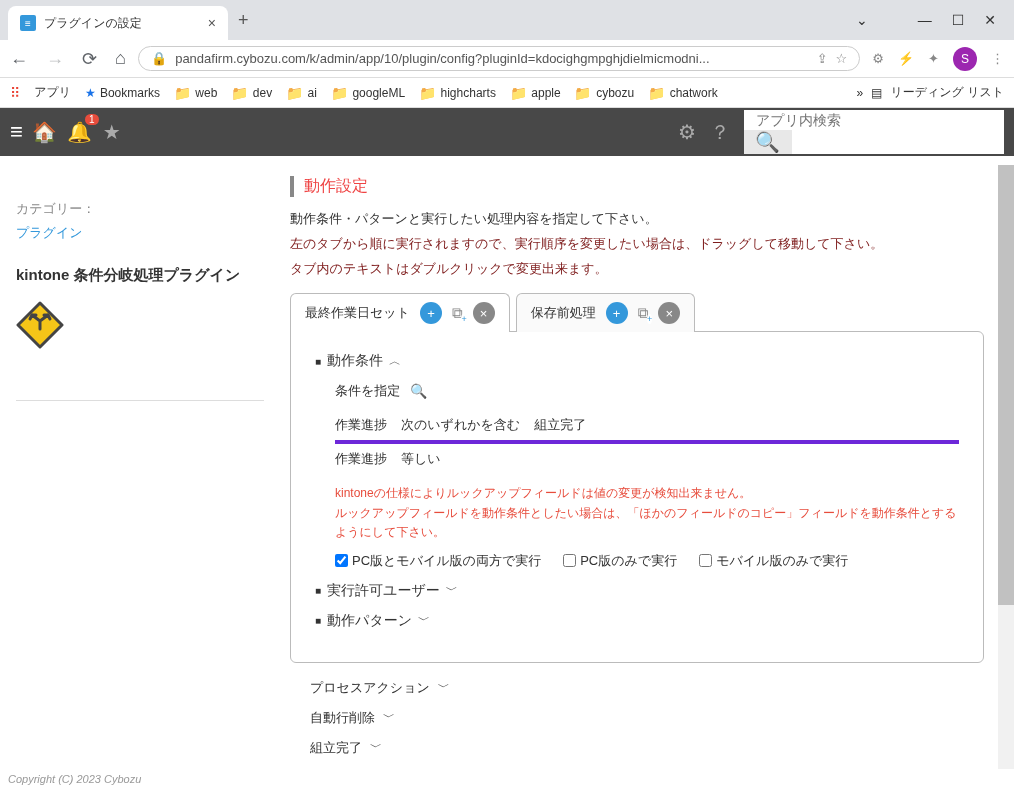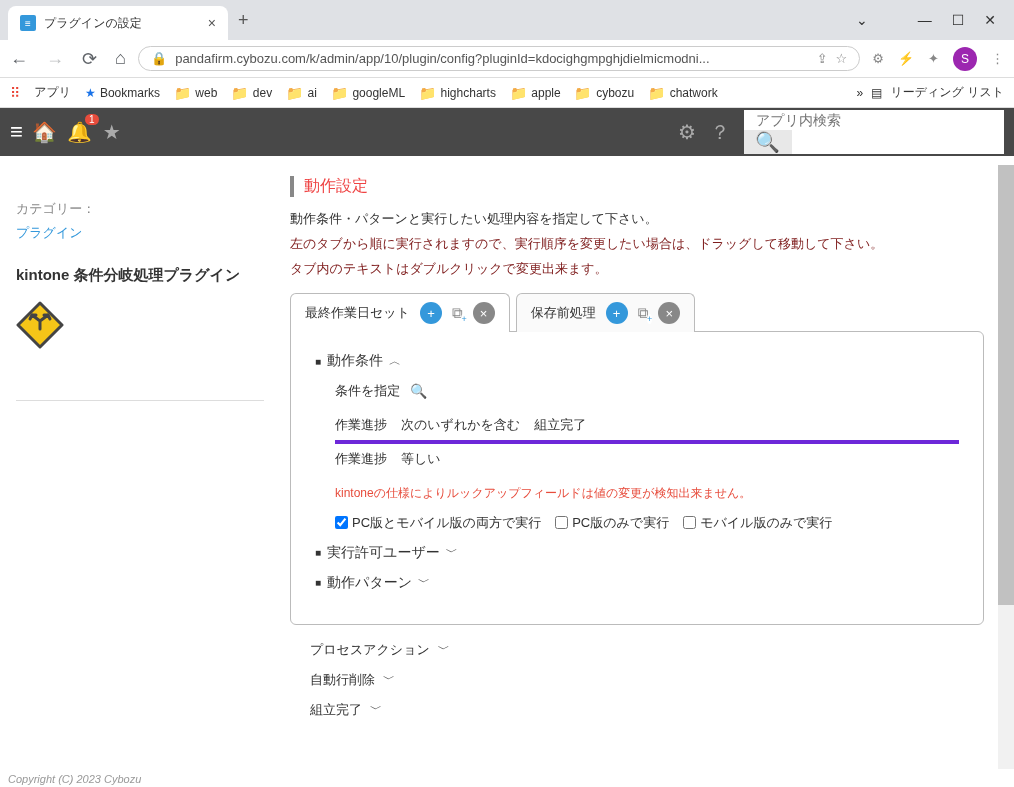--- a/index.html
+++ b/index.html
@@ -75,21 +75,21 @@
 .config-panel { border:1px solid #bbb; border-radius:0 6px 6px 6px; padding:20px 24px; margin-top:-1px;}
 .panel-section-title { font-size:14px; font-weight:500; display:flex; align-items:center; gap:6px; margin-bottom:12px;}
 .square-bullet { font-size:10px;}
 .chevron { font-size:12px; color:#555;}
 
 .condition-spec { margin-left:20px; display:flex; align-items:center; gap:10px; margin-bottom:10px;}
 .magnifier { color:#aaa; font-size:14px;}
 .condition-row { margin-left:20px; padding:6px 0; border-bottom:4px solid #6d28d9; display:flex; gap:14px; font-size:13px;}
 .condition-row.last { border-bottom:none;}
 .warning-text { color:#e74c3c; font-size:12px; line-height:1.6; margin:10px 0 10px 20px;}
-.checkbox-row { display:flex; gap:14px; margin-left:20px; align-items:flex-start; font-size:13px; margin-bottom:10px;}
+.checkbox-row { display:flex; gap:22px; margin-left:20px; align-items:flex-start; font-size:13px; margin-bottom:10px;}
 .checkbox-row label { display:flex; align-items:center; gap:4px;}
 
 .collapsed-section { font-size:14px; font-weight:500; display:flex; align-items:center; gap:6px; margin:12px 0;}
 .action-row { margin-left:20px; font-size:13px; margin-bottom:12px; display:flex; align-items:center; gap:8px;}
 
 .footer { position:fixed; bottom:0; left:0; font-size:11px; color:#999; padding:2px 8px; background:#fff; width:100%;font-style:italic;}
 .scrollbar-v { position:absolute; right:0; top:165px; width:16px; bottom:18px; background:#f1f1f1;}
 .scrollbar-thumb { background:#c1c1c1; width:100%; height:440px; position:absolute; top:0;}
 </style>
 </head>
@@ -243,20 +243,21 @@
         <span>作業進捗</span>
         <span>次のいずれかを含む</span>
         <span>組立完了</span>
       </div>
       <div class="condition-row last">
         <span>作業進捗</span>
         <span>等しい</span>
       </div>
       <div class="warning-text">
         <div>kintoneの仕様によりルックアップフィールドは値の変更が検知出来ません。</div>
+        <div>ルックアップフィールドを動作条件としたい場合は、「ほかのフィールドのコピー」フィールドを動作条件とするようにして下さい。</div>
       </div>
       <div class="checkbox-row">
         <label>
             <input type="checkbox" checked="" style="">
             <span>PC版とモバイル版の両方で実行</span>
           </label>
         <label>
             <input type="checkbox" style="">
             <span>PC版のみで実行</span>
           </label>

